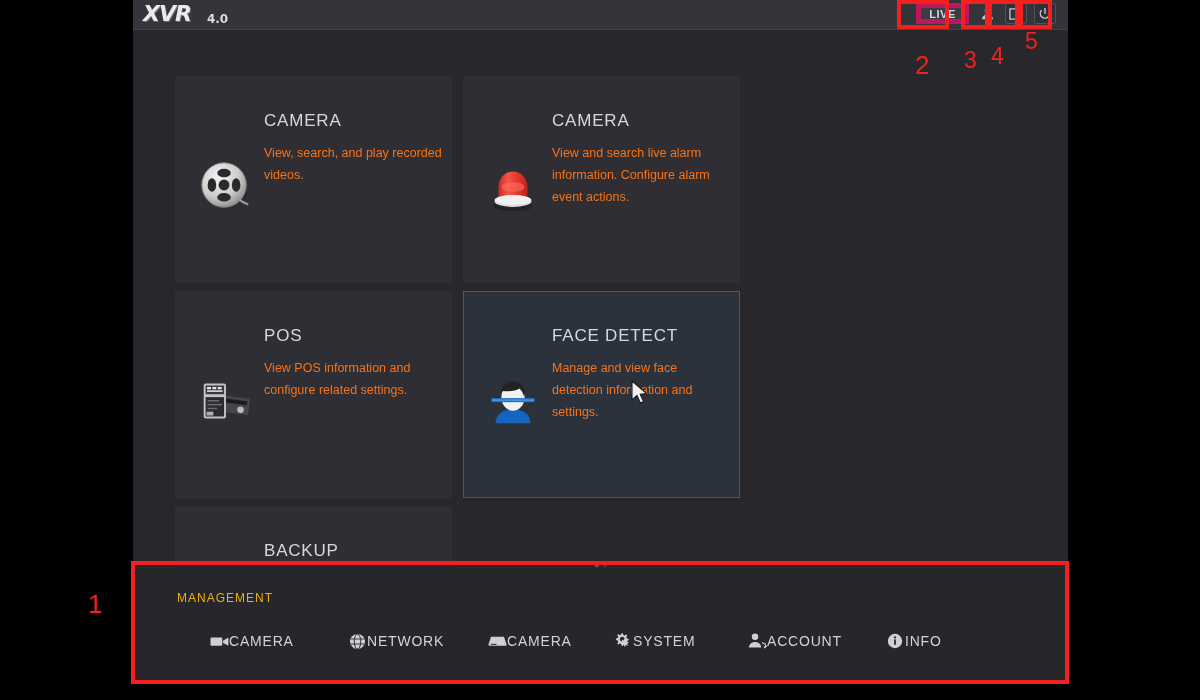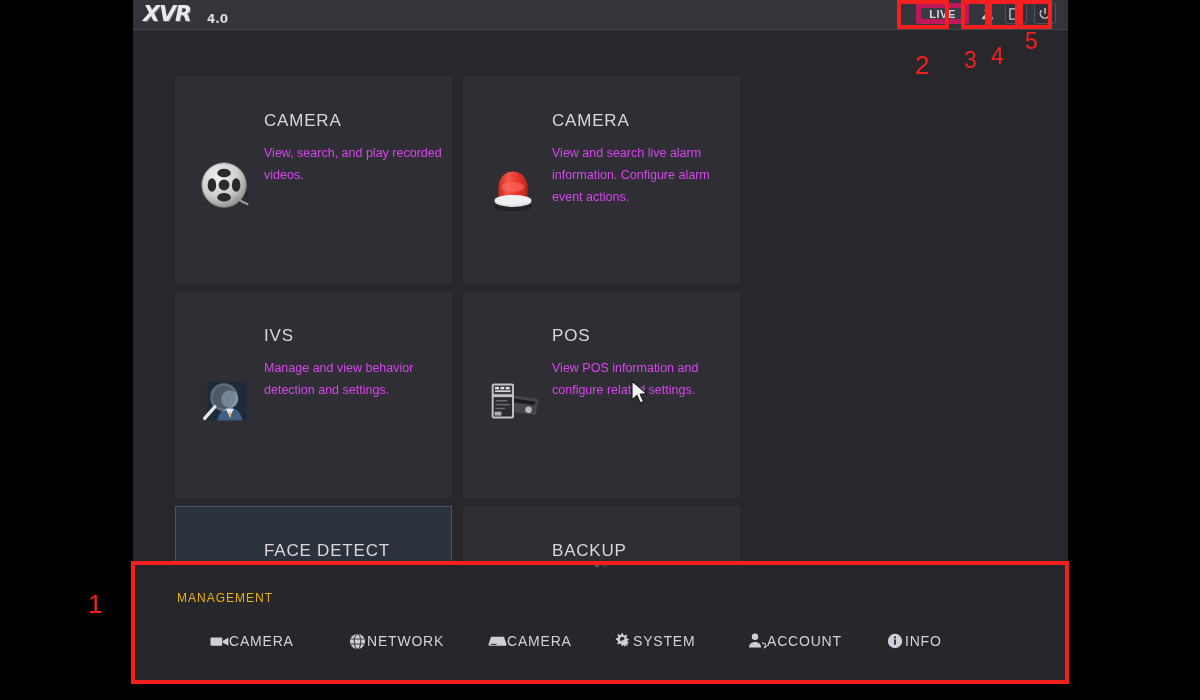--- a/index.html
+++ b/index.html
@@ -140,21 +140,21 @@
     color: #d7d7dd;
     letter-spacing: 0.8px;
   }
   .card-desc {
     position: absolute;
     left: 88px;
     top: 66px;
     width: 178px;
     font-size: 12.5px;
     line-height: 1.75;
-    color: #d946ef;
+    color: #f97316;
   }
   .card-icon {
     position: absolute;
     left: 18px;
     top: 78px;
     width: 62px;
     height: 62px;
   }
 
   
@@ -323,35 +323,20 @@
             <path d="M17 48V33c0-9 6.8-16 15-16s15 7 15 16v15z" fill="url(#beacg)"></path>
             <ellipse cx="32" cy="33" rx="12" ry="5" fill="#ff7167" opacity="0.55"></ellipse>
             <ellipse cx="32" cy="48" rx="19" ry="5.6" fill="#d9d9dd"></ellipse>
             <ellipse cx="32" cy="46.4" rx="19" ry="5.2" fill="#f0f0f3"></ellipse>
           </svg>
         </div>
         <div class="card-title">CAMERA</div>
         <div class="card-desc">View and search live alarm information. Configure alarm event actions.</div>
       </div>
 
-      <div class="card">
-        <div class="card-icon">
-          <svg viewBox="0 0 64 64" width="62" height="62">
-            <rect x="14" y="12" width="40" height="40" fill="#1d2a3a"></rect>
-            <circle cx="37" cy="30" r="9" fill="#5b6b7d"></circle>
-            <path d="M24 52c2-9 7-13 13-13s11 4 13 13z" fill="#3e5f86"></path>
-            <path d="M33 40l4 9 4-9" fill="#e8e8ec"></path>
-            <path d="M36 44l1.5 6 1.5-6" fill="#d8a63a"></path>
-            <circle cx="31" cy="28" r="13" fill="#aab4c0" opacity="0.34" stroke="#e6e6ea" stroke-width="2.6"></circle>
-            <path d="M21.5 38 11 50" stroke="#e6e6ea" stroke-width="3.4" stroke-linecap="round"></path>
-          </svg>
-        </div>
-        <div class="card-title">IVS</div>
-        <div class="card-desc">Manage and view behavior detection and settings.</div>
-      </div>
 
       <div class="card">
         <div class="card-icon">
           <svg viewBox="0 0 64 64" width="62" height="62">
             <rect x="31" y="28" width="26" height="17" rx="1.5" fill="#46464c" transform="rotate(8 44 36)"></rect>
             <rect x="33" y="31" width="22" height="4" fill="#1c1c1e" transform="rotate(8 44 33)"></rect>
             <circle cx="48" cy="41" r="3.4" fill="#b9b9bf" transform="rotate(8 48 41)"></circle>
             <rect x="10" y="14" width="23" height="36" rx="2" fill="#c2c2c8"></rect>
             <rect x="12" y="16" width="19" height="9" fill="#3a3a40"></rect>
             <g fill="#e4e4e8">

